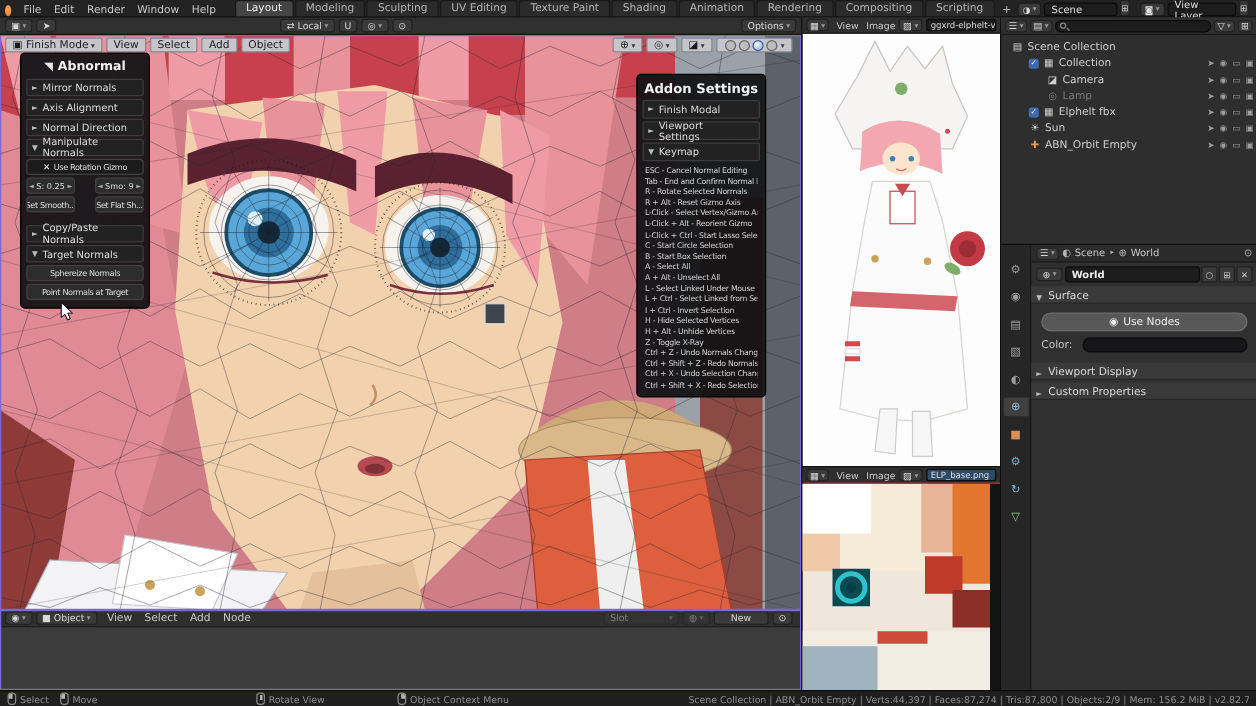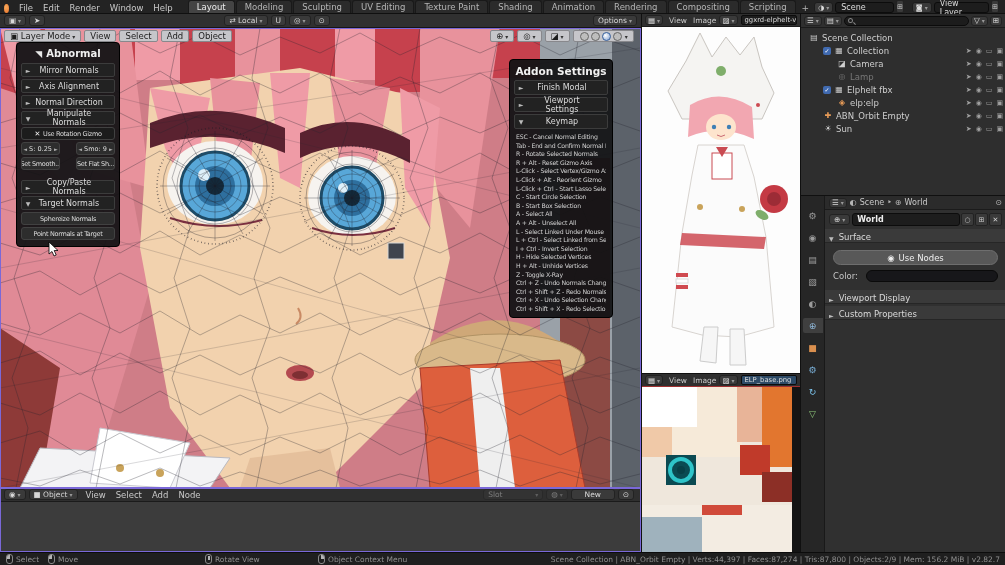--- a/index.html
+++ b/index.html
@@ -26,21 +26,21 @@
   .viewport{left:0;top:28px;width:641px;height:460px;outline:1px solid #7a68d8;outline-offset:-1px;background:#cf7d87;overflow:hidden}
   .lchip{height:12px;background:#c6c6ca;border:1px solid #88888c;border-radius:2px;color:#1c1c1c;font-size:8.5px;display:flex;align-items:center;padding:0 5px;margin-right:3px;white-space:nowrap}
   .sphere{width:9px;height:9px;border-radius:50%;background:#bdbdbd;border:1px solid #666;margin:0 1px}
   .sphere.active{background:radial-gradient(circle at 35% 35%,#fff,#7f9fd0);border-color:#35609c}
   
   .panel{position:absolute;background:rgba(18,18,20,.94);border:1px solid #000;border-radius:4px;padding:3px 3px 4px}
   .ptitle{display:flex;align-items:center;justify-content:center;gap:4px;color:#f0f0f0;font-size:10px;font-weight:bold;height:15px}
   .plogo{color:#e8e8e8;font-size:9px}
   .psec{height:14px;background:#222;border:1px solid #3c3c3c;border-radius:2px;margin:2px 1px;display:flex;align-items:center;font-size:8px;color:#dcdcdc}
   .psec .arr{width:12px;text-align:center;font-size:6px;color:#bbb}
-  .psec .slbl{flex:1;text-align:center;padding-right:10px}
+  .psec .slbl{flex:1;padding-right:10px}
   .pbtn{height:13px;background:#2d2d2d;border:1px solid #414141;border-radius:3px;margin:2px 1px;display:flex;align-items:center;justify-content:center;font-size:6.5px;letter-spacing:-.3px;color:#dedede;white-space:nowrap;overflow:hidden}
   .pbtn.toggled{background:#1c1c1c}
   .xbox{font-size:7px;margin-right:3px;color:#eee}
   .half{display:flex;gap:16px;margin:2px 1px}
   .half .pbtn,.half .pstep{flex:1;margin:0}
   .pstep{height:13px;background:#2d2d2d;border:1px solid #414141;border-radius:3px;display:flex;align-items:center;justify-content:center;font-size:6.5px;color:#dedede;gap:2px;white-space:nowrap}
   .stepa{font-size:5px;color:#aaa}
   .keymap{padding:2px 3px 0}
   .kline{font-size:6.2px;letter-spacing:-.2px;line-height:8.6px;color:#d2d2d2;white-space:nowrap;overflow:hidden}
   
@@ -278,21 +278,21 @@
       </g>
       <g stroke-width="1.6" stroke-opacity="0.8" stroke-dasharray="0.6,3">
         <circle cx="215" cy="158" r="58"></circle>
           <circle cx="352" cy="170" r="52"></circle>
       </g>
     </g>
   </svg>
 
   
   <div class="row" style="position:absolute;left:4px;top:2px">
-    <span class="lchip">▣&nbsp;<span>Layer Mode</span><span class="carety" style="color:#333">▾</span></span>
+    <span class="lchip">▣&nbsp;<span>Finish Mode</span><span class="carety" style="color:#333">▾</span></span>
     <span class="row">
 
     <span class="lchip">View</span>
         <span class="lchip">Select</span>
         <span class="lchip">Add</span>
         <span class="lchip">Object</span>
       </span>
   </div>
   <div class="row" style="position:absolute;left:490px;top:2px">
     <span class="lchip">⊕<span class="carety" style="color:#333">▾</span></span>
@@ -573,48 +573,37 @@
         <span class="oicon fbx-icon"></span>
         <span class="olabel">Elphelt fbx</span>
         <span class="otoggles show">
           <span class="otg ico-select"></span>
           <span class="otg ico-eye"></span>
           <span class="otg ico-screen"></span>
           <span class="otg ico-camtoggle"></span>
         </span>
       </div>
 
-      <div class="orow d2">
-
-        <span class="oicon armature-icon"></span>
-        <span class="olabel">elp:elp</span>
+
+      <div class="orow d1">
+
+        <span class="oicon sun-icon"></span>
+        <span class="olabel">Sun</span>
         <span class="otoggles show">
           <span class="otg ico-select"></span>
           <span class="otg ico-eye"></span>
           <span class="otg ico-screen"></span>
           <span class="otg ico-camtoggle"></span>
         </span>
       </div>
 
       <div class="orow d1">
 
         <span class="oicon empty-icon"></span>
         <span class="olabel">ABN_Orbit Empty</span>
-        <span class="otoggles show">
-          <span class="otg ico-select"></span>
-          <span class="otg ico-eye"></span>
-          <span class="otg ico-screen"></span>
-          <span class="otg ico-camtoggle"></span>
-        </span>
-      </div>
-
-      <div class="orow d1">
-
-        <span class="oicon sun-icon"></span>
-        <span class="olabel">Sun</span>
         <span class="otoggles show">
           <span class="otg ico-select"></span>
           <span class="otg ico-eye"></span>
           <span class="otg ico-screen"></span>
           <span class="otg ico-camtoggle"></span>
         </span>
       </div>
     </div>
 </div>
 

